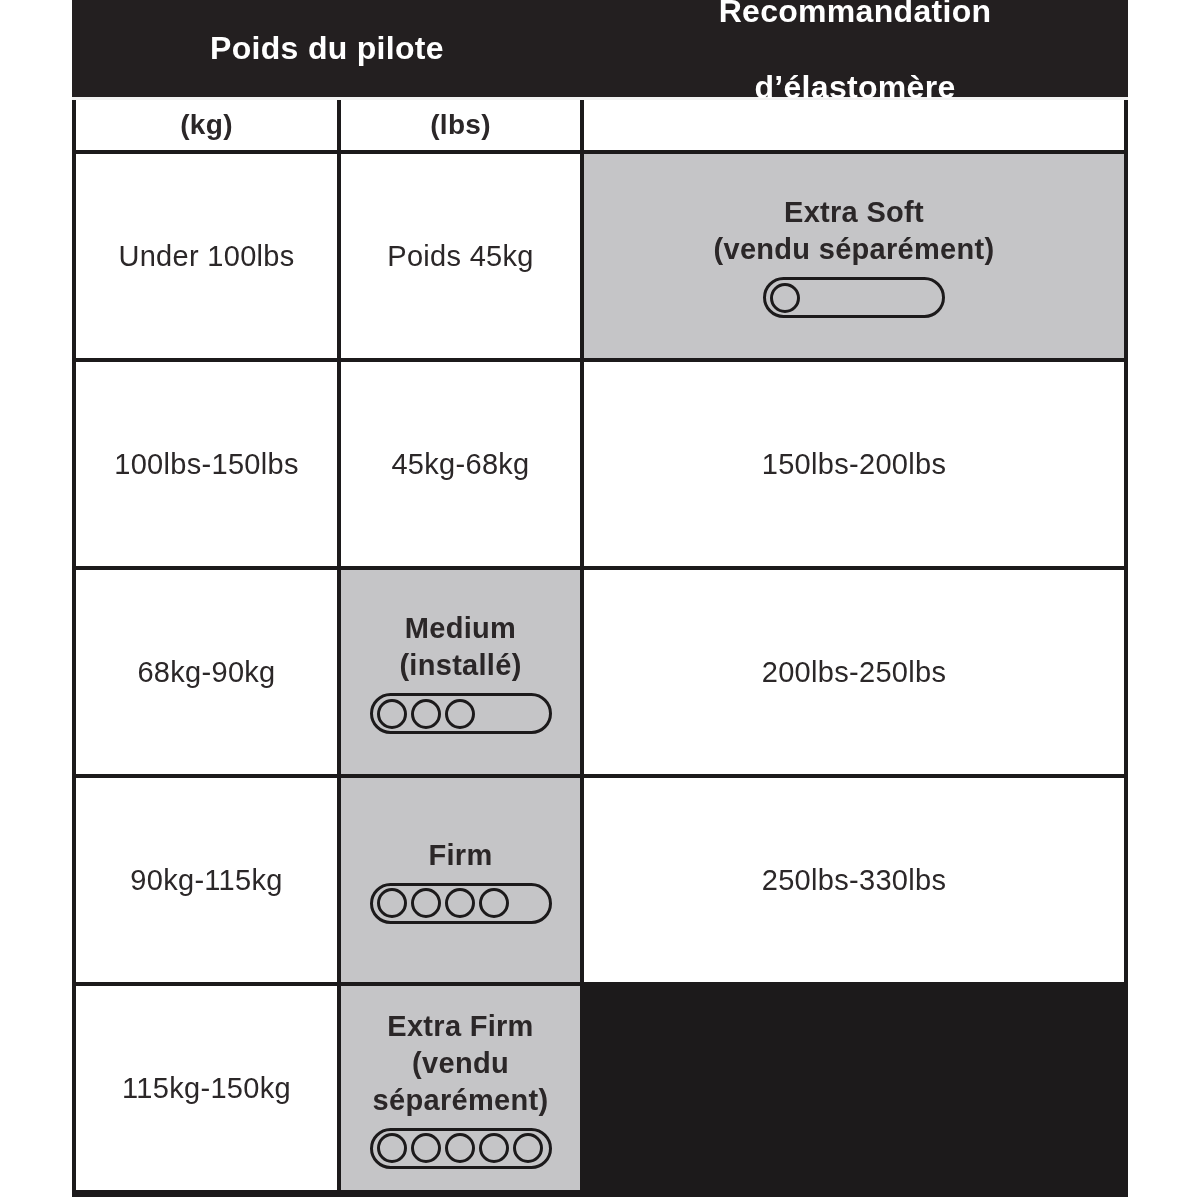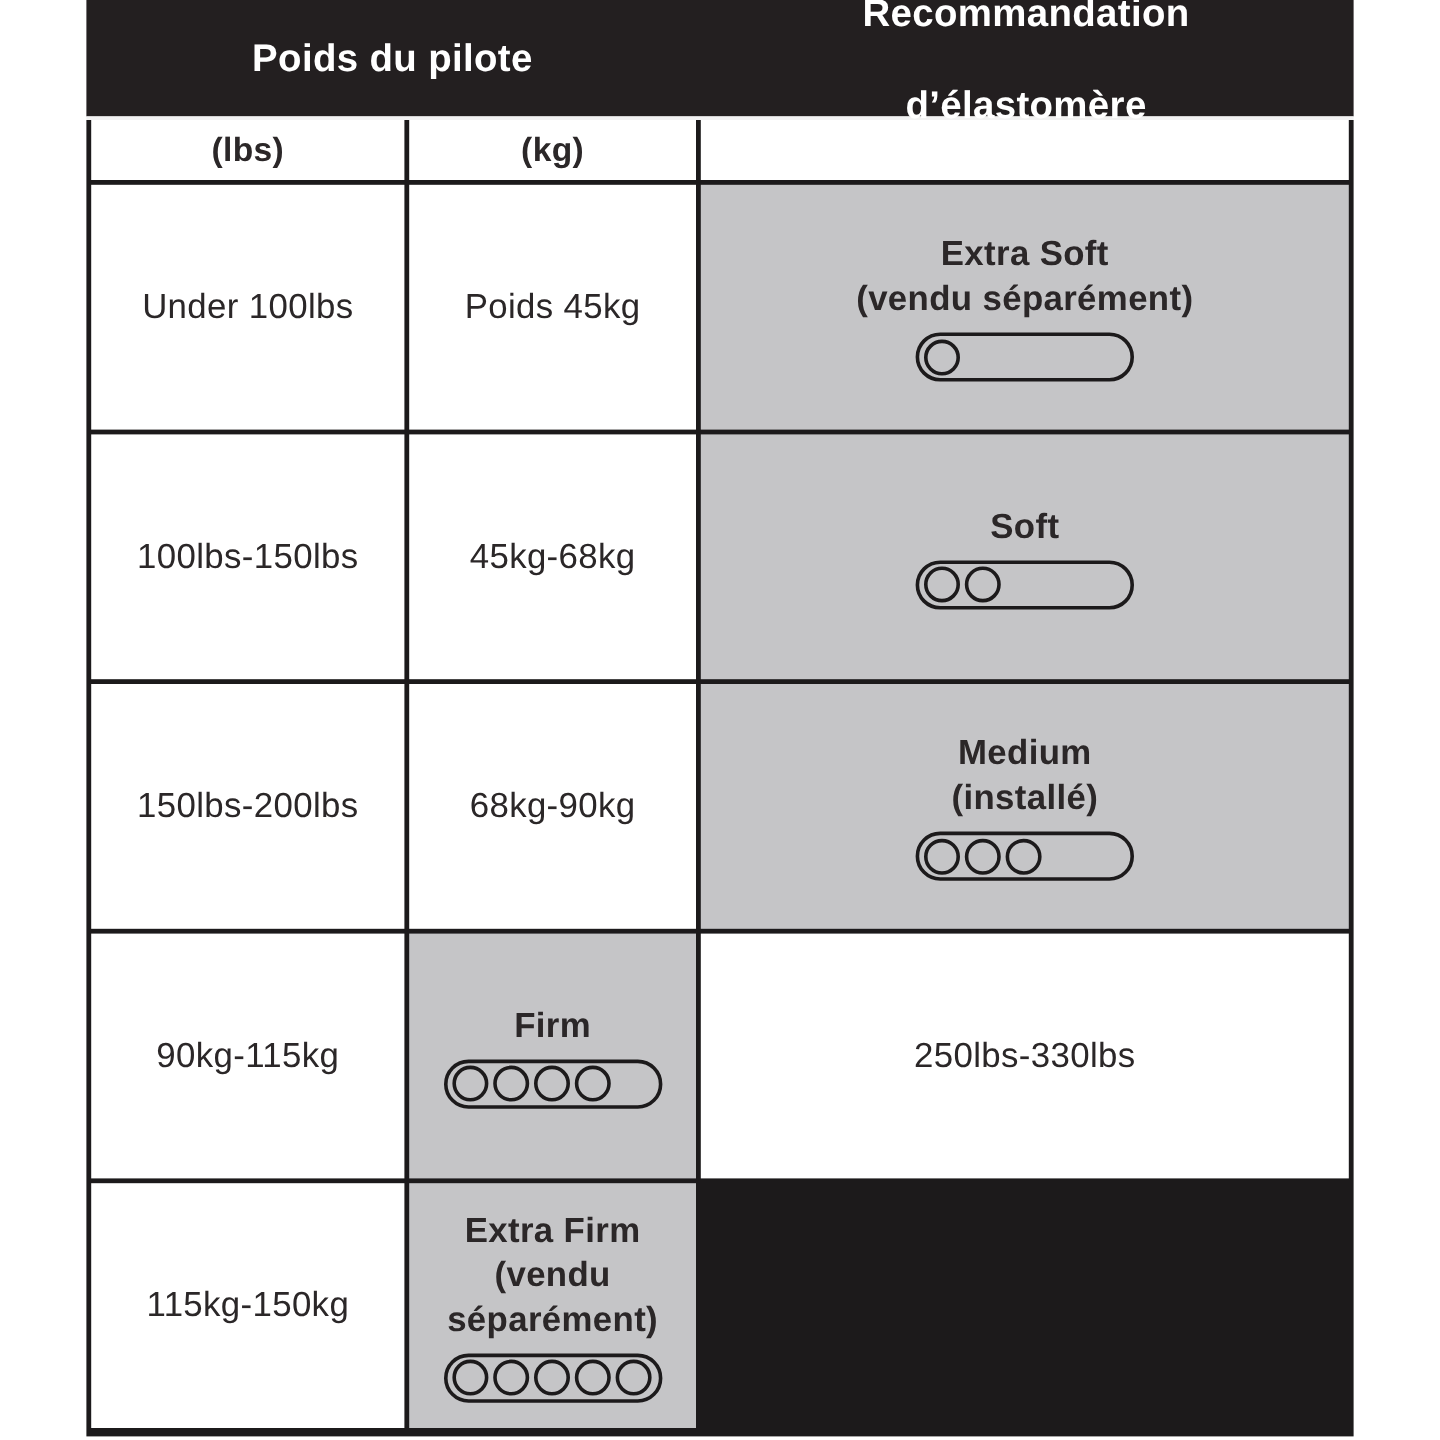--- a/index.html
+++ b/index.html
@@ -92,57 +92,50 @@
       <div class="header-weight">Poids du pilote</div>
       <div class="header-rec">
         <span>Recommandation</span>
         <span>d’élastomère</span>
       </div>
     </div>
     <div class="header-gap"></div>
 
     <div class="grid">
 
+      <div class="cell sub">(kg)</div>
       <div class="cell sub">(lbs)</div>
-      <div class="cell sub">(kg)</div>
       <div class="cell sub"></div>
 
       <div class="cell">Under 100lbs</div>
       <div class="cell">Poids 45kg</div>
       <div class="cell rec">
         <div class="rec-label">Extra Soft</div>
         <div class="rec-label">(vendu séparément)</div>
         <div class="pill">
             <span class="dot"></span>
           </div>
       </div>
 
       <div class="cell">100lbs-150lbs</div>
       <div class="cell">45kg-68kg</div>
-      <div class="cell rec">
-        <div class="rec-label">Soft</div>
-
-        <div class="pill">
-            <span class="dot"></span>
-            <span class="dot"></span>
-          </div>
-      </div>
 
       <div class="cell">150lbs-200lbs</div>
       <div class="cell">68kg-90kg</div>
       <div class="cell rec">
         <div class="rec-label">Medium</div>
         <div class="rec-label">(installé)</div>
         <div class="pill">
             <span class="dot"></span>
             <span class="dot"></span>
             <span class="dot"></span>
           </div>
       </div>
 
+      <div class="cell">200lbs-250lbs</div>
       <div class="cell">90kg-115kg</div>
       <div class="cell rec">
         <div class="rec-label">Firm</div>
 
         <div class="pill">
             <span class="dot"></span>
             <span class="dot"></span>
             <span class="dot"></span>
             <span class="dot"></span>
           </div>

